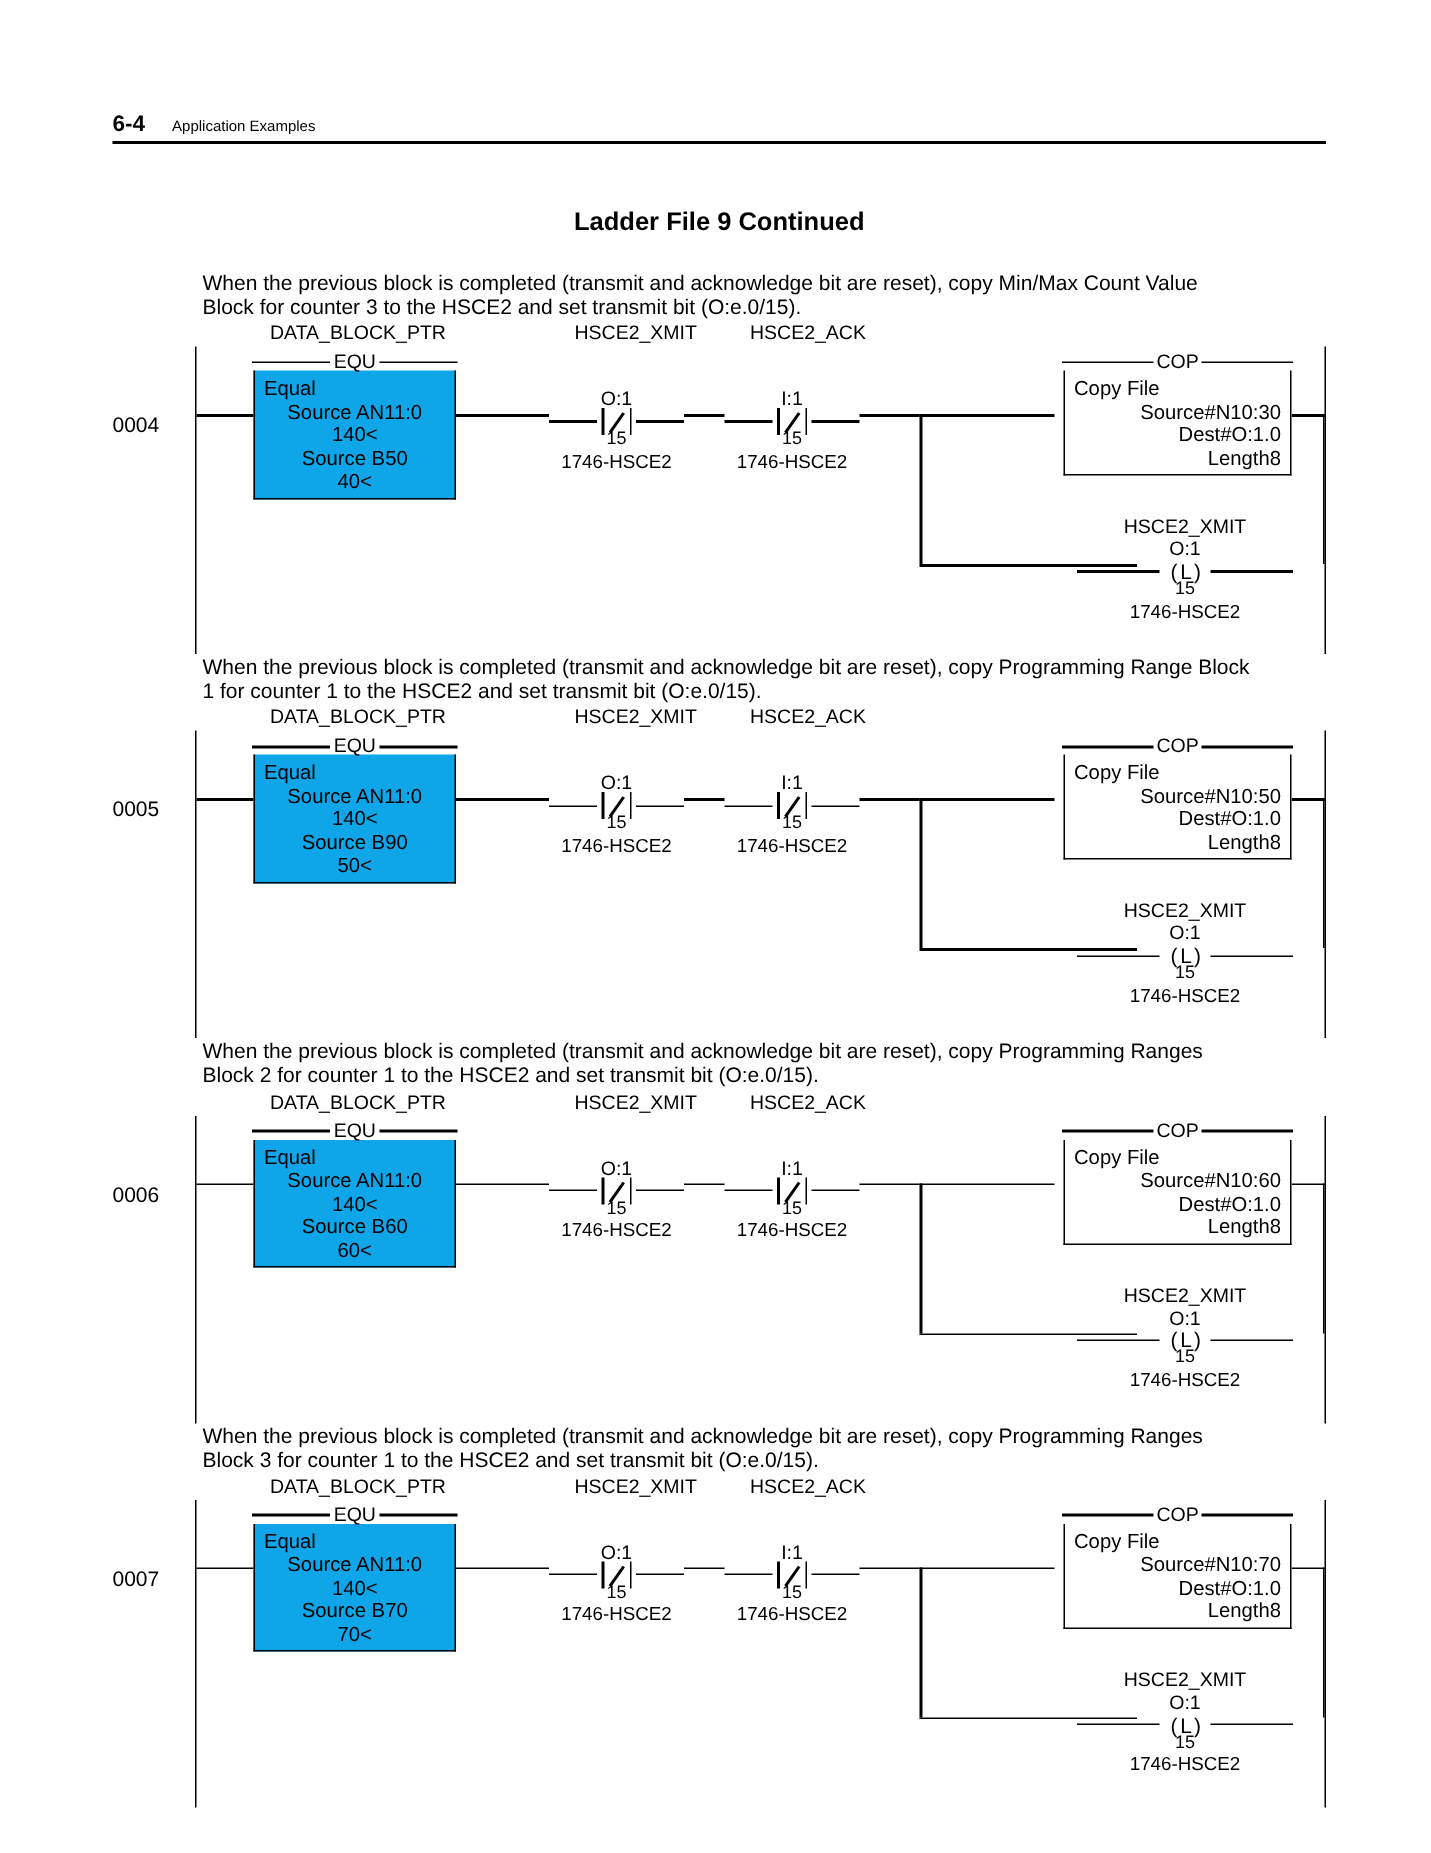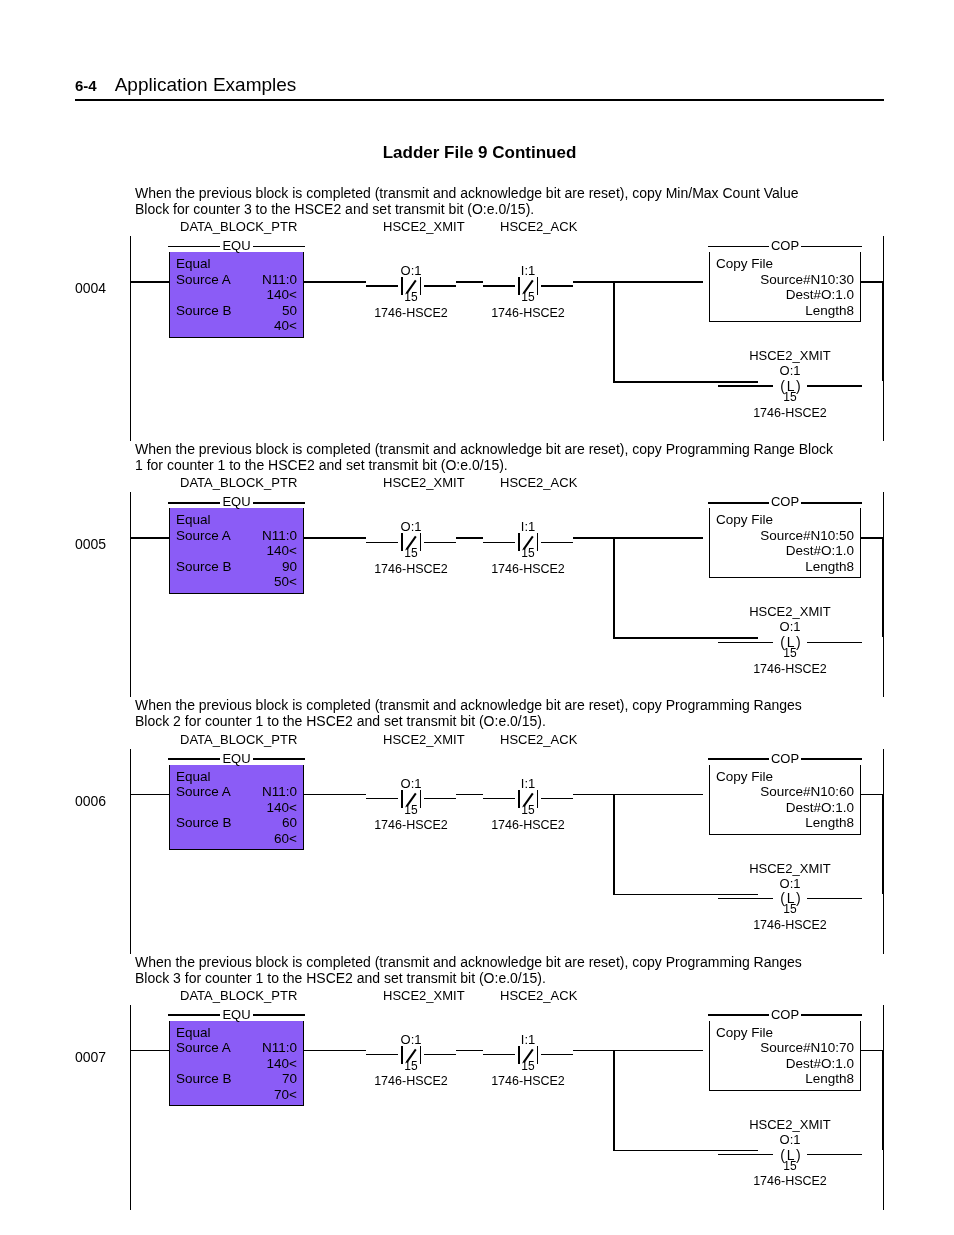--- a/index.html
+++ b/index.html
@@ -21,21 +21,21 @@
     border-bottom: 2px solid #000;
     padding-bottom: 3px;
     margin-bottom: 42px;
   }
   .page-num {
     font-weight: bold;
     font-size: 15px;
     margin-right: 18px;
   }
   .section-title {
-    font-size: 19px;
+    font-size: 10px;
   }
   .diagram-title {
     text-align: center;
     font-weight: bold;
     font-size: 17px;
     margin-bottom: 22px;
   }
   .ladder {
     position: relative;
     font-size: 13px;
@@ -81,33 +81,33 @@
   
   .equ {
     position: absolute;
     left: 38px;
     top: 16px;
     width: 135px;
     border: 1.5px solid #000;
     border-top: none;
     padding: 4px 6px 3px 6px;
     font-size: 13.5px;
-    background: #8b5cf6;
+    background: #0ea5e9;
   }
   .equ .head {
     position: absolute;
     top: -13px;
     left: -2px;
     right: -2px;
     display: flex;
     align-items: center;
   }
   .equ .head .txt { padding: 0 2px; font-size:13px; }
   .equ .head .wirefill { flex:1; height:1.5px; background:#000;}
-  .equ .row2 { display:flex; justify-content:space-between; }
+  .equ .row2 { display:flex; justify-content:center; }
   .equ .row2 .r { text-align:right;}
 
   
   .cop {
     position: absolute;
     right: 22px;
     top: 16px;
     width: 152px;
     border: 1.5px solid #000;
     border-top: none;

